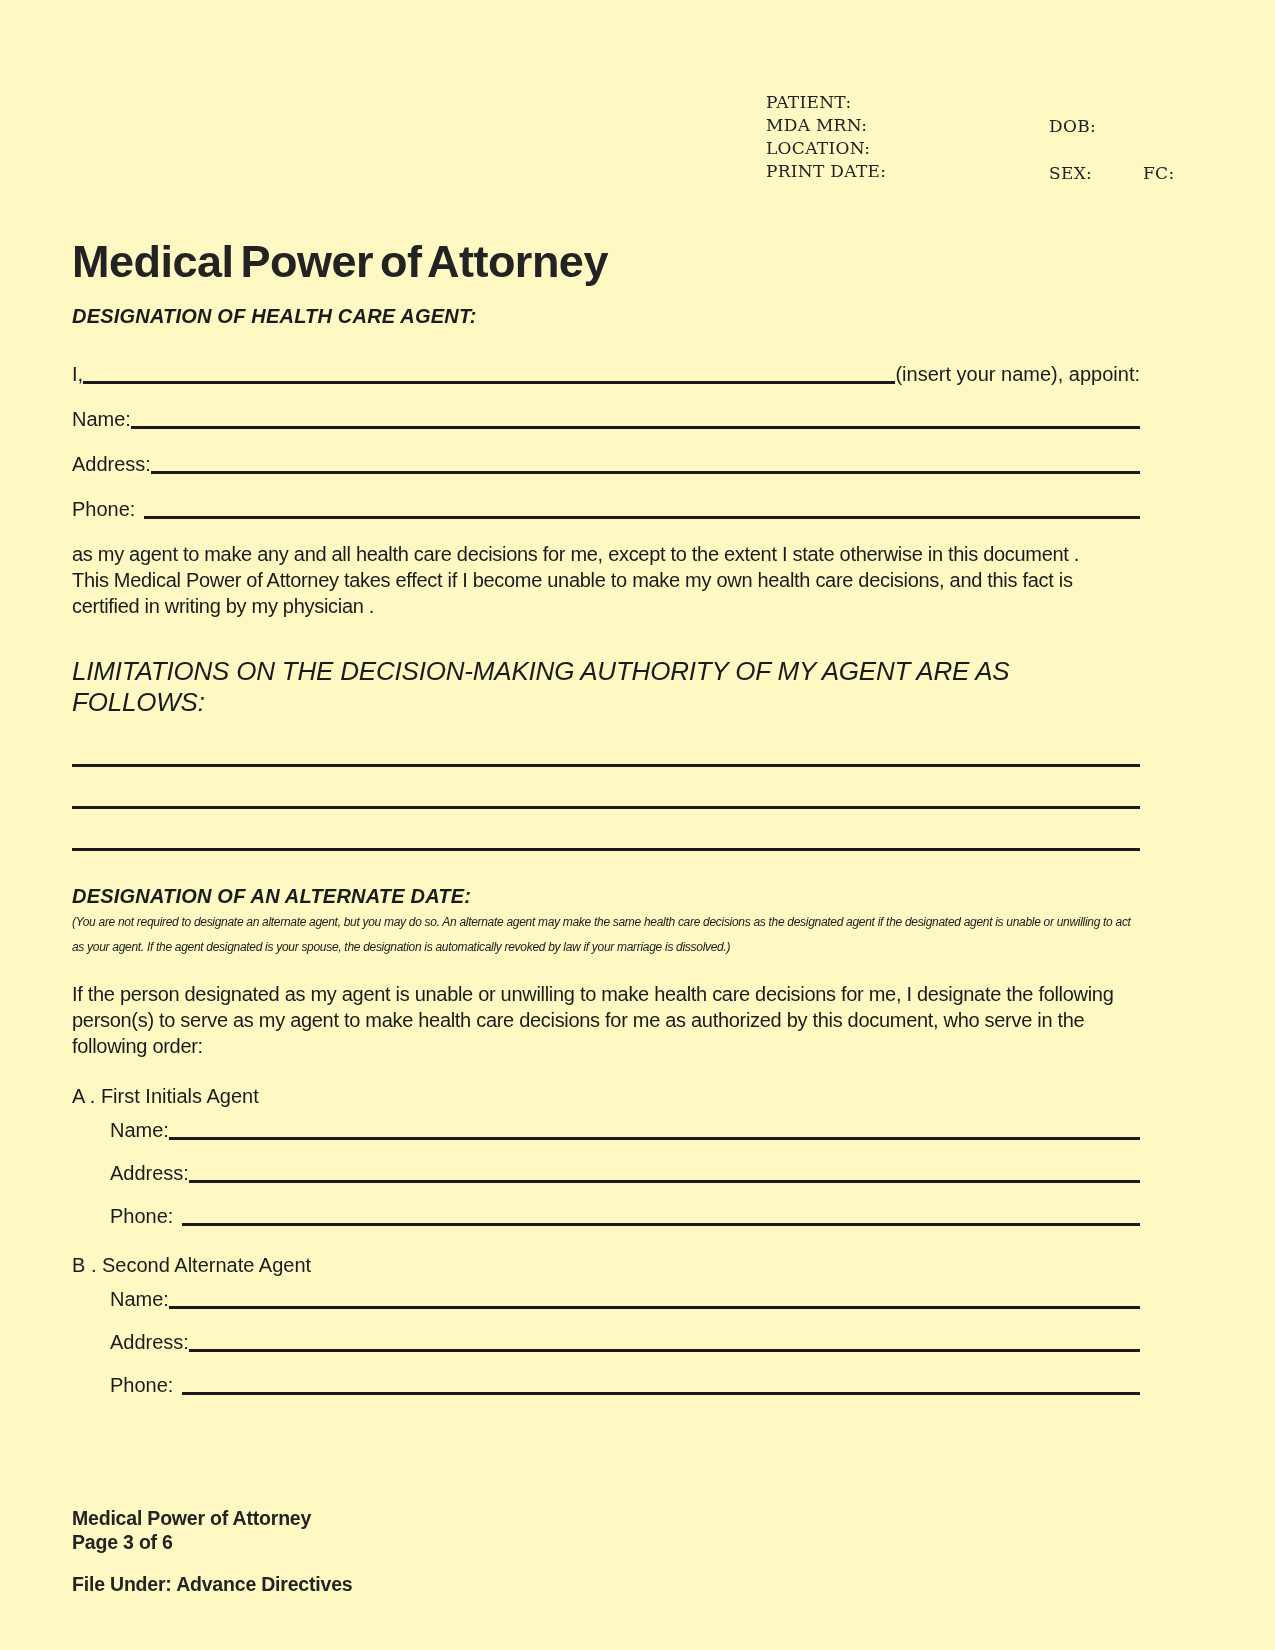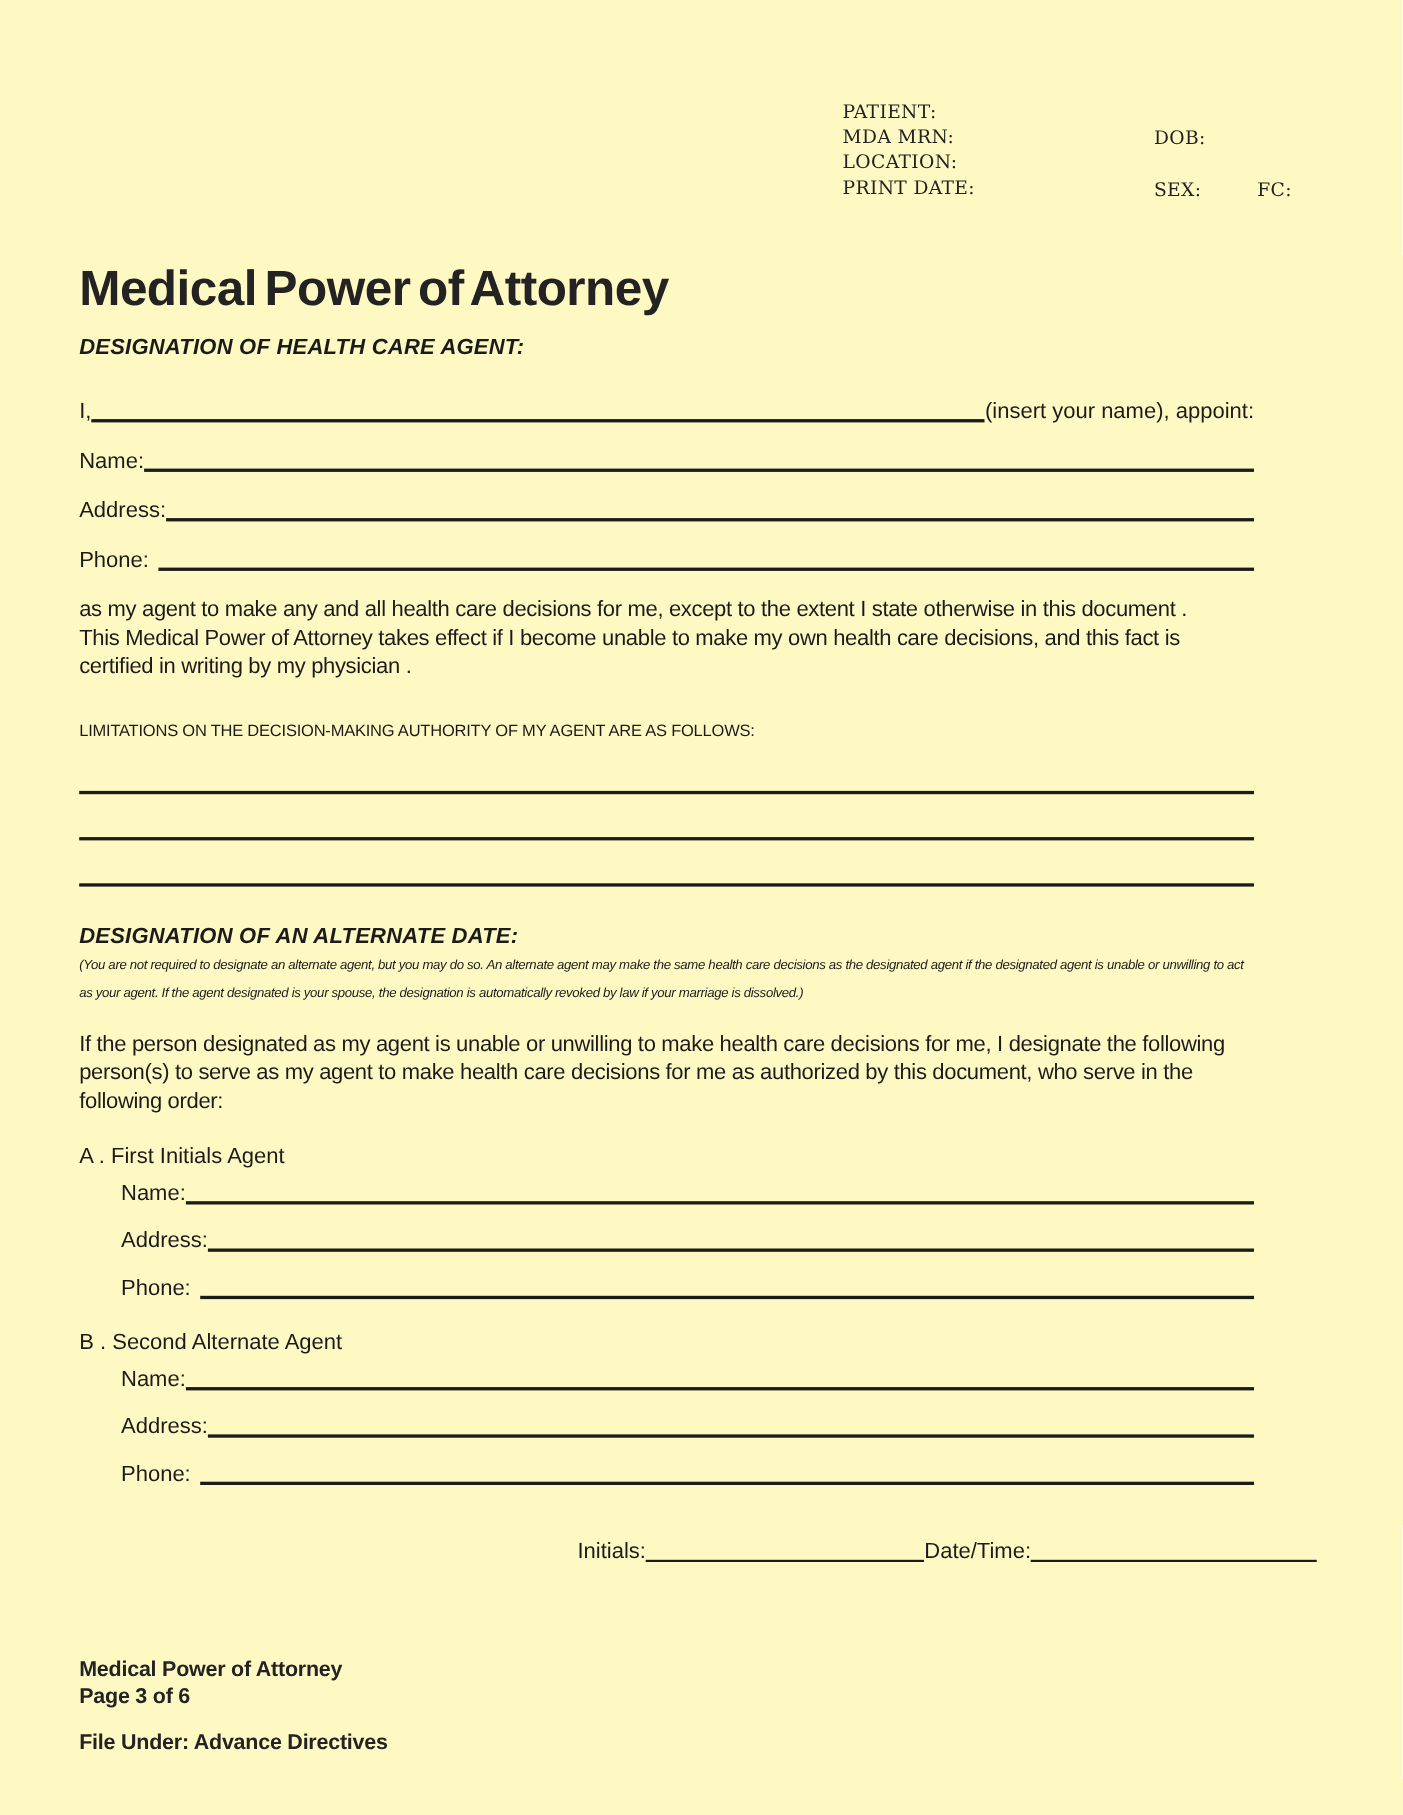--- a/index.html
+++ b/index.html
@@ -71,22 +71,23 @@
 
   .para {
     font-size: 20px;
     line-height: 26px;
     letter-spacing: -0.3px;
     max-width: 1045px;
   }
 
   .limitations-heading {
     margin-top: 37px;
-    font-size: 15px;
+    font-size: 26px;
     letter-spacing: -0.2px;
+    font-style: italic;
   }
 
   .blank-line { border: 0; border-top: 3px solid #1b1b1b; height: 0; margin: 39px 0 0 0; }
   .blank-line.first { margin-top: 46px; }
 
   .alt-heading { margin-top: 34px; }
 
   .note {
     margin-top: 2px;
     font-style: italic;
@@ -212,26 +213,20 @@
     <div class="field-row sub sub-next">
       <span class="field-label">Address:</span>
       <span class="fill"></span>
     </div>
     <div class="field-row sub sub-next">
       <span class="field-label">Phone:</span>
       <span class="gap"></span>
       <span class="fill"></span>
     </div>
 
-    <div class="sig-row">
-      <span class="field-label">Initials:</span>
-      <span class="sig-fill-initials"></span>
-      <span class="field-label">Date/Time:</span>
-      <span class="sig-fill-datetime"></span>
-    </div>
 
   </div>
 
   <div class="footer">
     <div>Medical Power of Attorney</div>
     <div>Page 3 of 6</div>
     <div class="file-under">File Under: Advance Directives</div>
   </div>
 
 </div>

